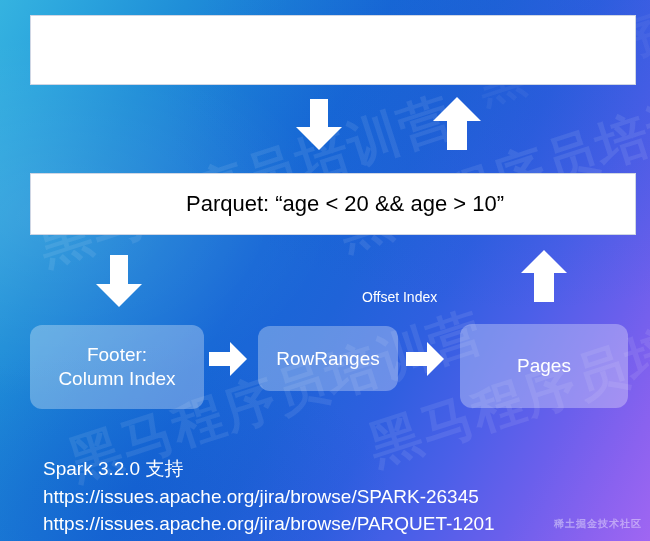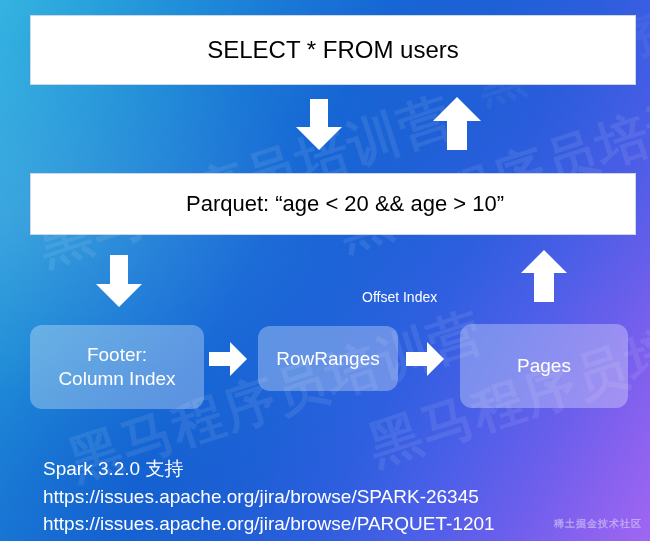--- a/index.html
+++ b/index.html
@@ -143,21 +143,20 @@
 <div id="slide">
 
   <div class="wm wm-a">黑马程序员培训营</div>
   <div class="wm wm-b">黑马程序员培训营</div>
   <div class="wm wm-c">黑马程序员培训营</div>
   <div class="wm wm-d">黑马程序员培训营</div>
   <div class="wm wm-e">黑马程序员培训营</div>
 
   <div class="white-box" id="query-box">
     <div>
-      <span class="box-line">SELECT * FROM users</span>
     </div>
   </div>
 
   <div class="arrow" id="arrow-down-1">
     <svg viewBox="0 0 46 51" width="46" height="51" aria-hidden="true">
       <polygon points="14,0 32,0 32,28 46,28 23,51 0,28 14,28" fill="#ffffff"></polygon>
     </svg>
   </div>
   <div class="arrow" id="arrow-up-1">
     <svg viewBox="0 0 48 53" width="48" height="53" aria-hidden="true">

